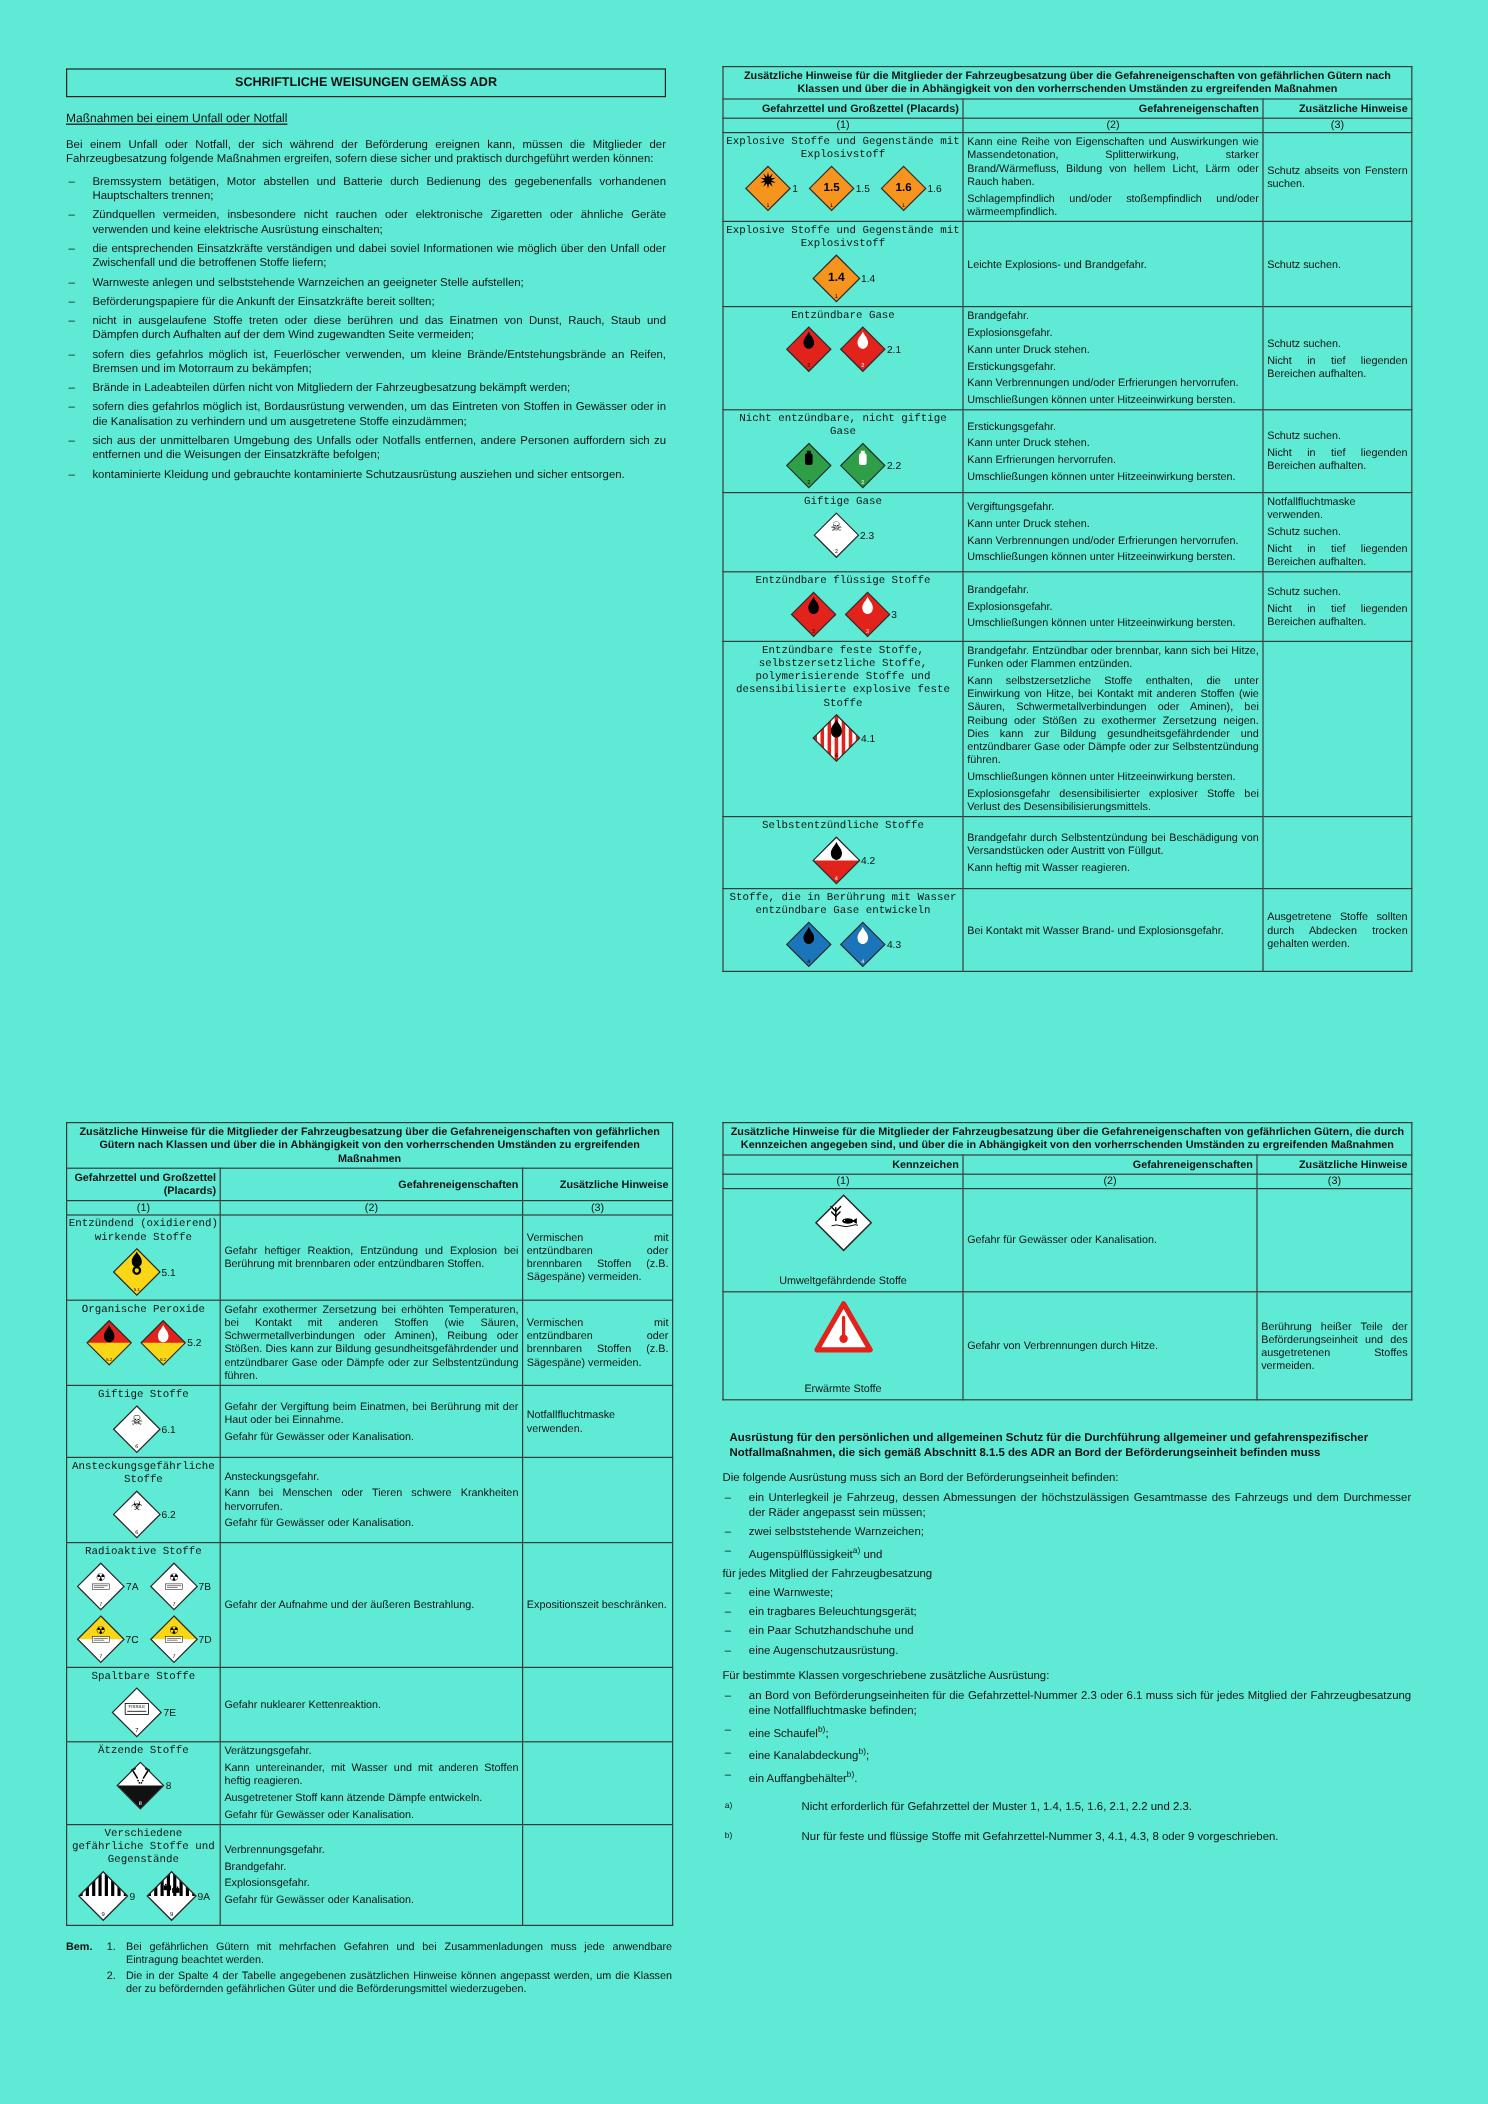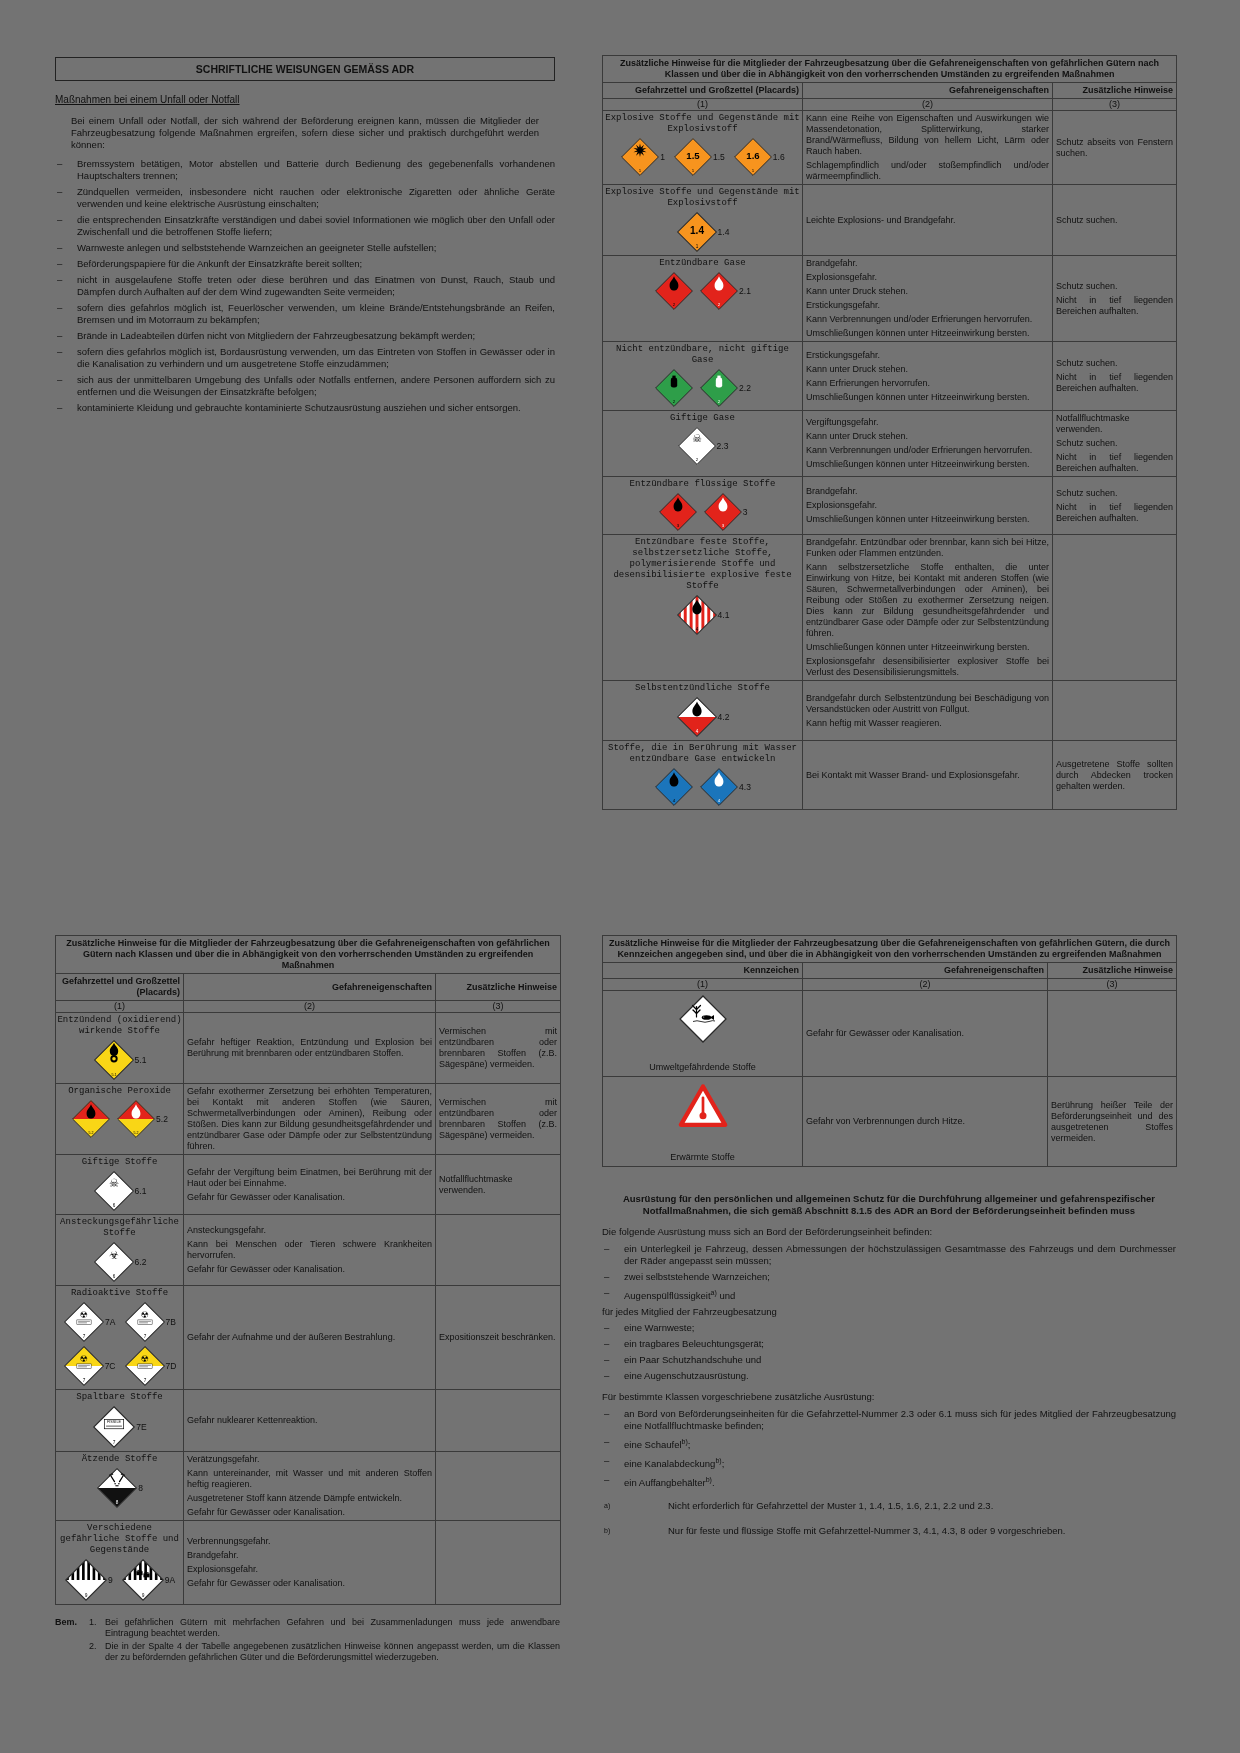--- a/index.html
+++ b/index.html
@@ -1,26 +1,26 @@
 <!DOCTYPE html>
 <html lang="de"><head>
 <meta charset="utf-8">
 <style>
   html,body{margin:0;padding:0;background:#e8e8e8;}
   body{font-family:"Liberation Sans", sans-serif;color:#111;}
-  .page{position:relative;width:1240px;height:1753px;background:#737373;margin:0 auto;overflow:hidden;}
+  .page{position:relative;width:1240px;height:1753px;background:#5eead4;margin:0 auto;overflow:hidden;}
   .quad{position:absolute;}
   .tl{left:55px;top:57px;width:500px;}
   .tr{left:602px;top:55px;width:574px;}
   .bl{left:55px;top:935px;width:505px;}
   .br{left:602px;top:935px;width:574px;}
 
   .titlebox{border:1.5px solid #222;text-align:center;font-weight:bold;font-size:10.5px;padding:5px 2px;}
   .subtitle{margin-top:13px;font-size:10px;font-weight:normal;text-decoration:underline;}
-  .intro{font-size:9.5px;line-height:12px;text-align:justify;margin:10px 16px 7px;}
+  .intro{font-size:9.5px;line-height:12px;text-align:justify;margin:10px 0 7px;}
 
   .li{display:flex;font-size:9.5px;line-height:12px;margin:0 0 4px;}
   .dash{width:20px;flex:none;padding-left:2px;}
   .lt{flex:1;text-align:justify;}
 
   table{border-collapse:collapse;width:100%;font-size:9px;line-height:11px;table-layout:fixed;}
   td{border:1px solid #3a3a3a;padding:2px 3px;vertical-align:middle;word-wrap:break-word;}
   .thead{font-weight:bold;text-align:center;padding:2px 5px;}
   .colh{font-weight:bold;text-align:right;}
   .colnum{text-align:center;padding:0 2px;}
@@ -33,21 +33,21 @@
   .pgroups{display:flex;flex-wrap:wrap;justify-content:center;align-items:flex-end;column-gap:8px;row-gap:2px;}
   .pgroup{display:flex;flex-direction:row;align-items:center;}
   .prow{display:flex;gap:5px;}
   .pcap{font-size:8.5px;margin-top:1px;}
 
   .bem{display:flex;font-size:9px;line-height:11px;margin-top:12px;}
   .bem-label{font-weight:bold;width:34px;flex:none;}
   .bem-item{display:flex;margin-bottom:2px;}
   .bem-num{width:16px;flex:none;}
 
-  .eq-head{font-weight:bold;font-size:9.5px;line-height:12px;text-align:center;margin:26px 6px 4px;}
+  .eq-head{font-weight:bold;font-size:9.5px;line-height:12px;text-align:left;margin:26px 6px 4px;}
   .eq-p{font-size:9.5px;line-height:12px;margin:9px 0 5px;}
   .eq-mid{font-size:9.5px;line-height:12px;margin:2px 0 4px;}
   .fnote{display:flex;font-size:9.5px;line-height:12px;margin-top:10px;gap:40px;}
   .fnmark{width:24px;flex:none;padding-left:2px;}
   sup{font-size:7px;}
 </style>
 </head>
 <body>
 
 <div class="page">

